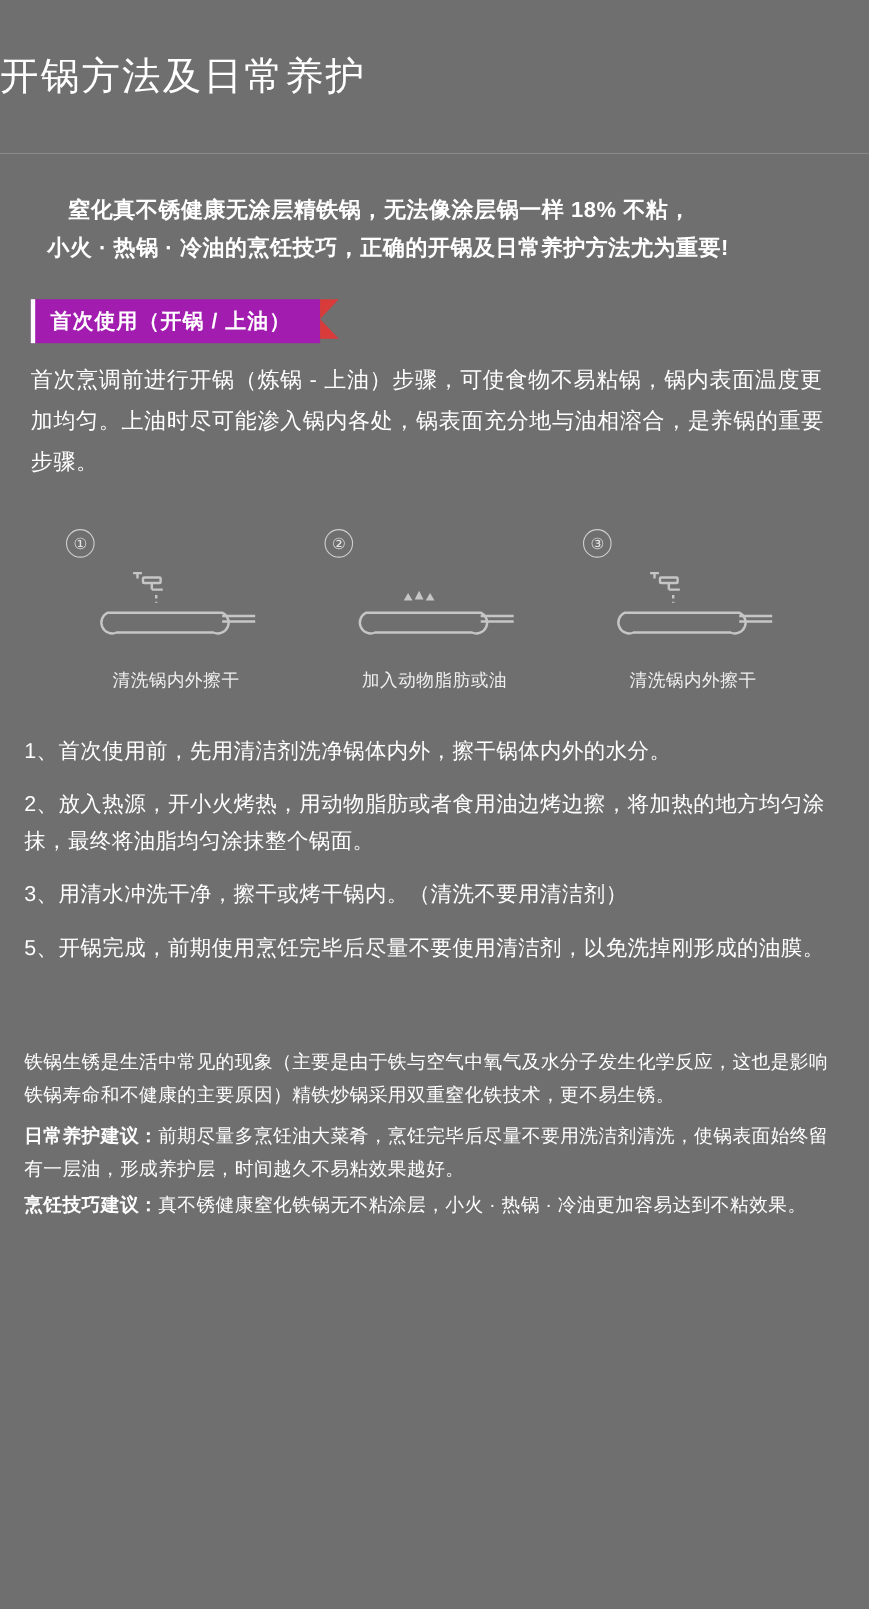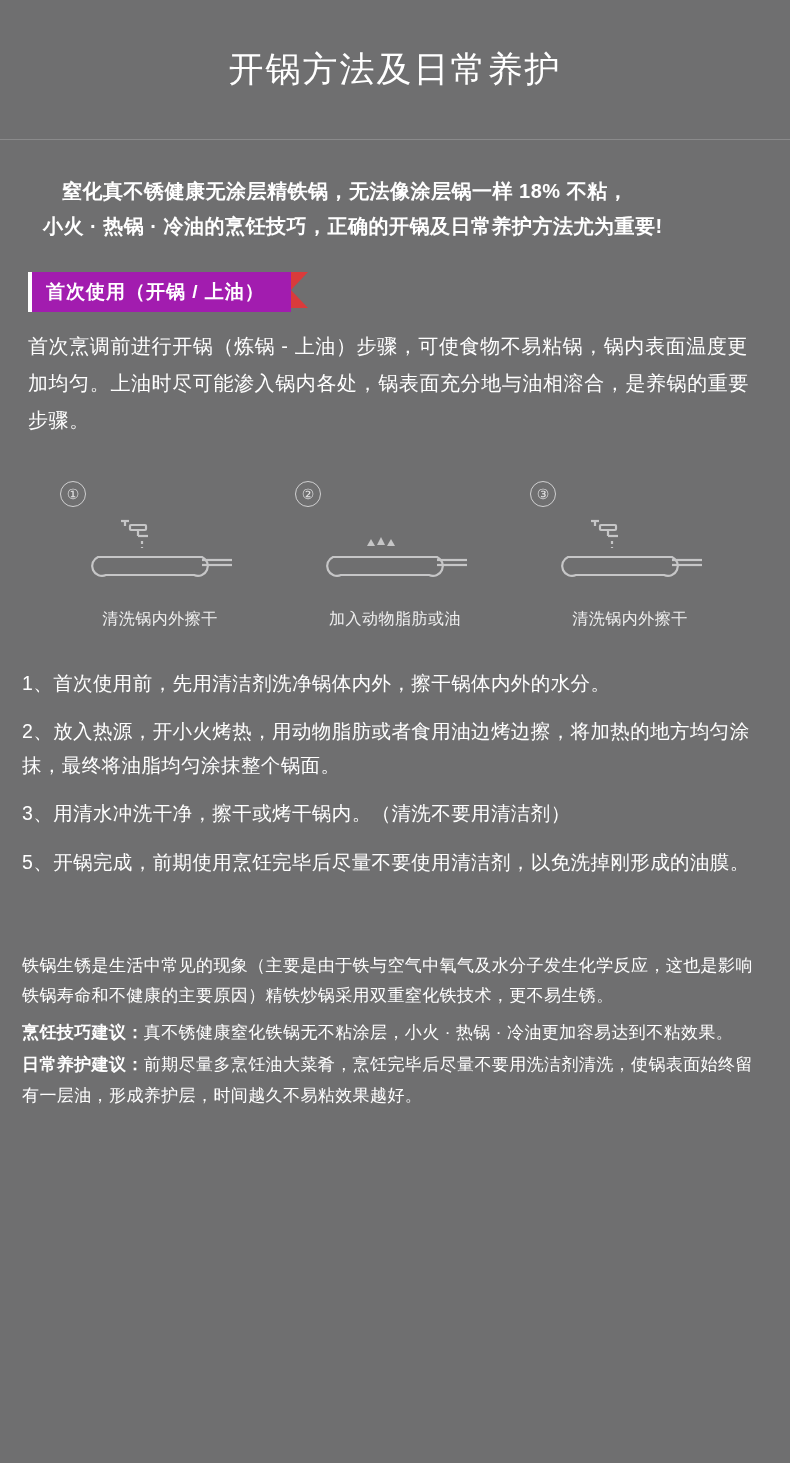--- a/index.html
+++ b/index.html
@@ -19,21 +19,20 @@
     width: 790px;
     height: 1463px;
     box-sizing: border-box;
   }
 
   
   .header {
     height: 140px;
     display: flex;
     align-items: center;
-    justify-content: center;
     border-bottom: 1px solid #8a8a8b;
     box-sizing: border-box;
   }
   .header-title {
     font-size: 35px;
     letter-spacing: 2px;
     font-weight: normal;
     color: #ffffff;
   }
 
@@ -239,20 +238,20 @@
     <div class="list-item">3、用清水冲洗干净，擦干或烤干锅内。（清洗不要用清洁剂）</div>
     <div class="list-item">5、开锅完成，前期使用烹饪完毕后尽量不要使用清洁剂，以免洗掉刚形成的油膜。</div>
   </div>
 
   <div class="spacer-lg"></div>
 
 
   <div class="care-body">
     <div class="care-para">铁锅生锈是生活中常见的现象（主要是由于铁与空气中氧气及水分子发生化学反应，这也是影响铁锅寿命和不健康的主要原因）精铁炒锅采用双重窒化铁技术，更不易生锈。</div>
     <div class="care-tip">
+      <span class="b">日常养护建议：</span><span>前期尽量多烹饪油大菜肴，烹饪完毕后尽量不要用洗洁剂清洗，使锅表面始终留有一层油，形成养护层，时间越久不易粘效果越好。</span>
+    </div>
+    <div class="care-tip">
       <span class="b">烹饪技巧建议：</span><span>真不锈健康窒化铁锅无不粘涂层，小火 · 热锅 · 冷油更加容易达到不粘效果。</span>
     </div>
-    <div class="care-tip">
-      <span class="b">日常养护建议：</span><span>前期尽量多烹饪油大菜肴，烹饪完毕后尽量不要用洗洁剂清洗，使锅表面始终留有一层油，形成养护层，时间越久不易粘效果越好。</span>
-    </div>
   </div>
 
 </div>
 
 </body></html>

